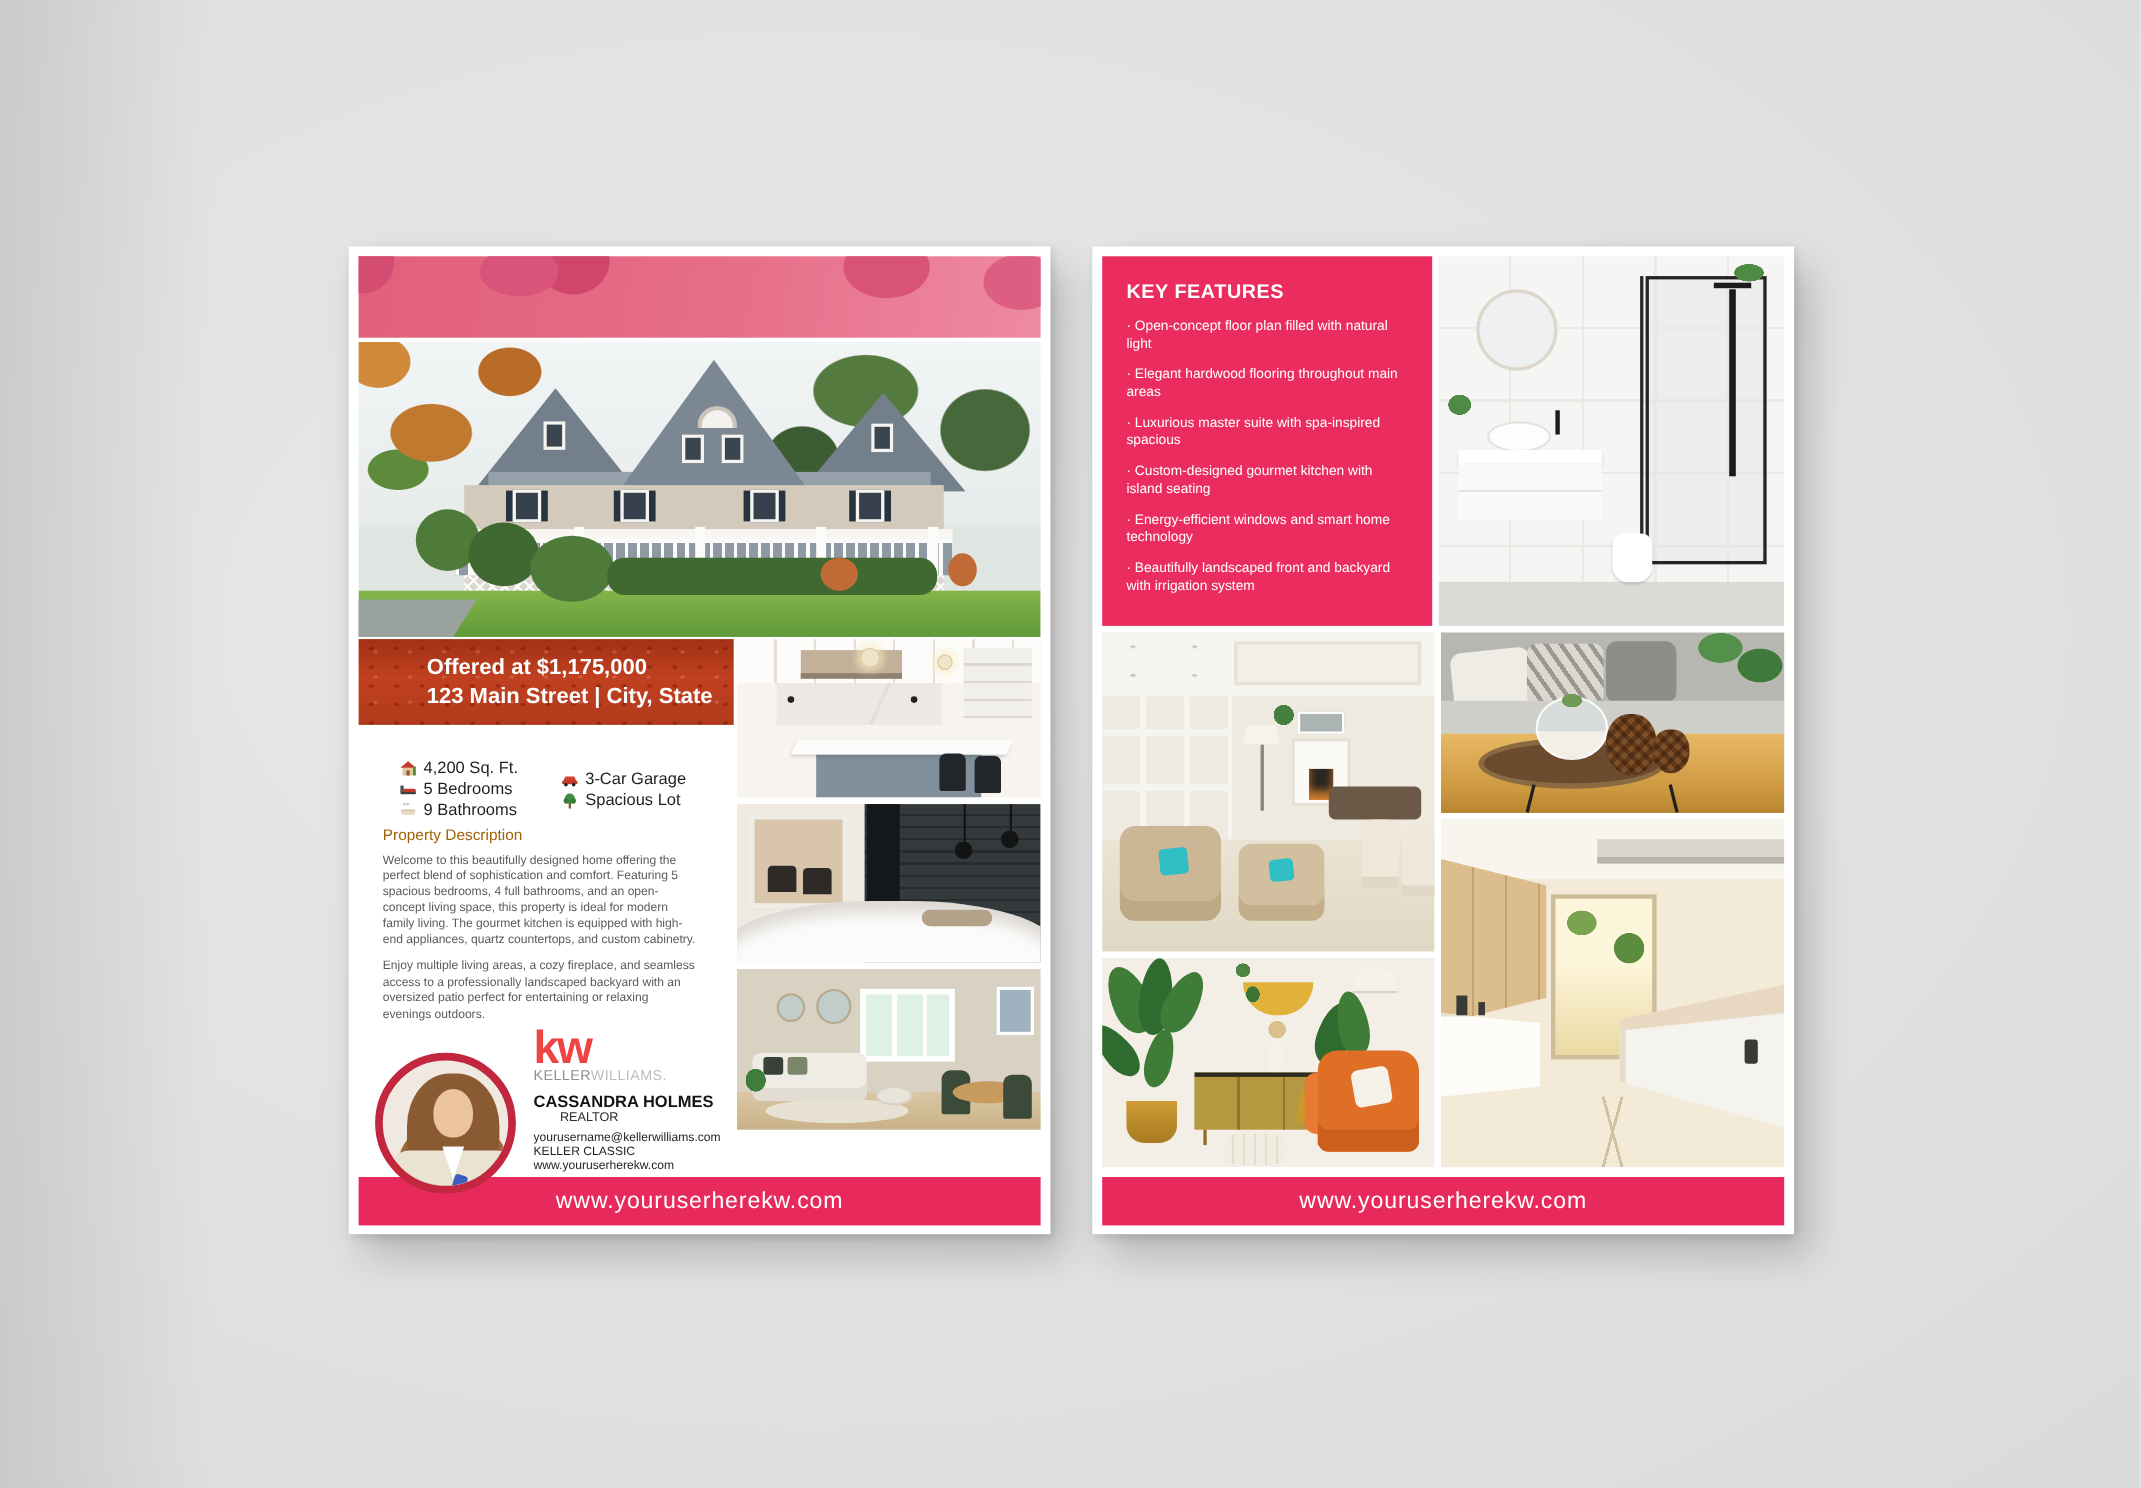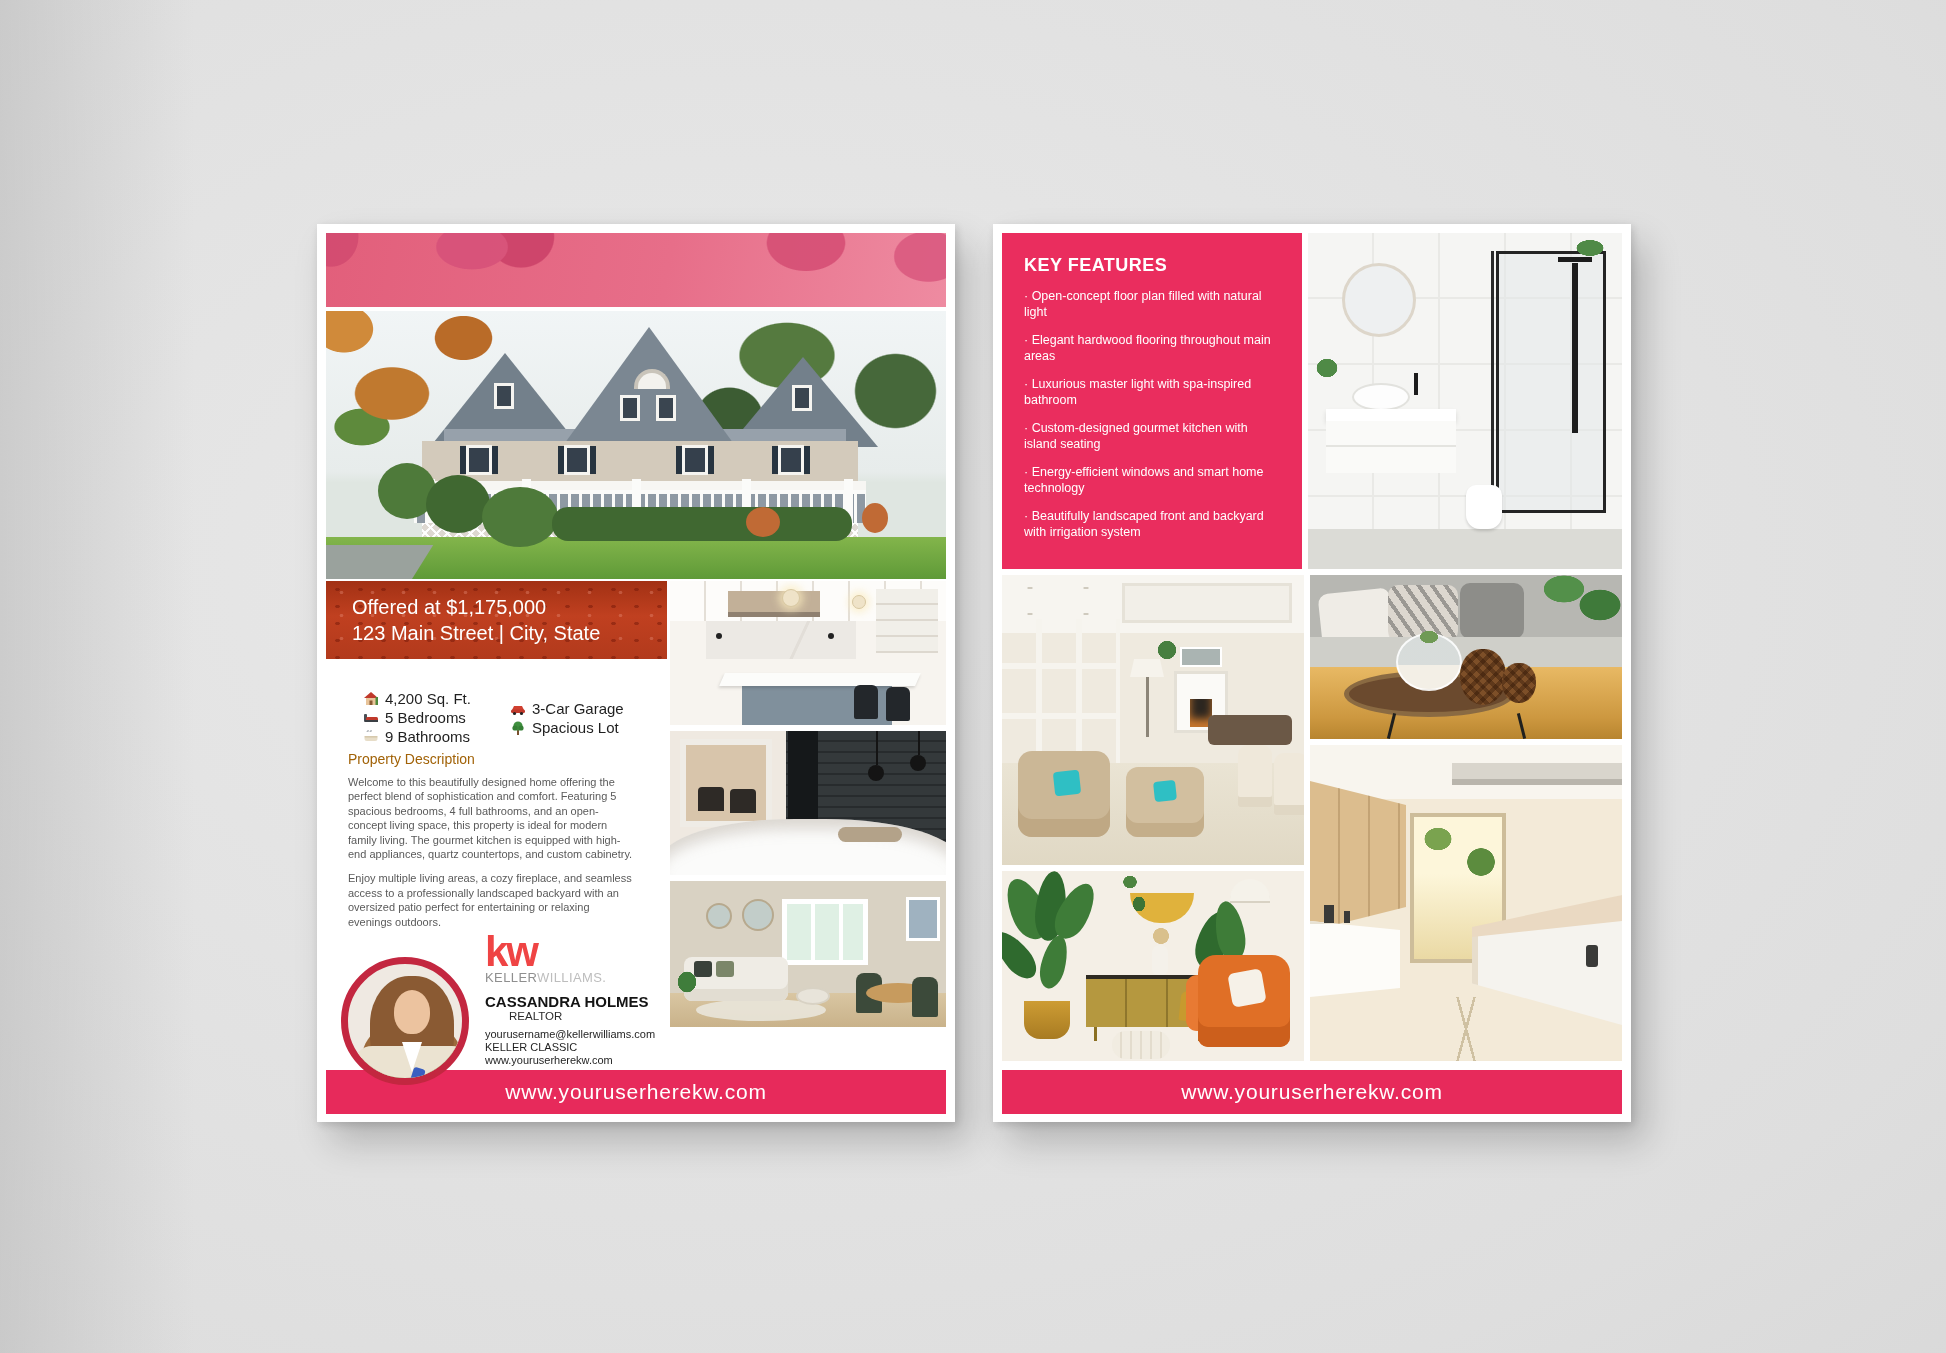--- a/index.html
+++ b/index.html
@@ -73,21 +73,21 @@
 
   
   .lp-banner { left:9px; top:357px; width:341px; height:78px; display:flex;
     flex-direction:column; justify-content:center; padding-left:26px; color:#fff;
     background:linear-gradient(180deg,#a23114,#c04020 45%,#b23a1c);
     background-blend-mode:normal; }
   .lp-banner::before { content:""; position:absolute; inset:0; background:
     radial-gradient(rgba(110,20,6,.45) 2px, rgba(0,0,0,0) 2.6px),
     radial-gradient(rgba(236,150,130,.35) 1.6px, rgba(0,0,0,0) 2.2px);
     background-size:23px 17px, 31px 23px; }
-  .lp-banner div { position:relative; font-size:20px; font-weight:400; line-height:26px; }
+  .lp-banner div { position:relative; font-size:20px; font-weight:700; line-height:26px;margin-left:36px; }
 
   
   .lp-kitchen { left:353px; top:357px; width:276px; height:144px; background:#f7f4ef; }
   .cabtop { left:0; top:0; width:276px; height:40px; background:#fdfcfa;
     background-image:repeating-linear-gradient(90deg, rgba(0,0,0,0) 0 34px, #e4dfd7 34px 36px); }
   .hood { left:58px; top:10px; width:92px; height:26px; background:#c2b098;
     border-bottom:5px solid #8f8070; }
   .marble { left:36px; top:40px; width:150px; height:38px; background:
     linear-gradient(115deg,#ece9e4 60%, #e2ded8 60.5% 62%, #ece9e4 62.5%); }
   .sconce { width:6px; height:6px; background:#222; border-radius:50%; }
@@ -504,21 +504,21 @@
     <span>www.youruserherekw.com</span>
   </div>
 </div>
 
 <div class="page" id="page-right">
 
   <div class="abs rp-key">
     <h2>KEY FEATURES</h2>
     <div class="kitem">· Open-concept floor plan filled with natural light</div>
     <div class="kitem">· Elegant hardwood flooring throughout main areas</div>
-    <div class="kitem">· Luxurious master light with spa-inspired bathroom</div>
+    <div class="kitem">· Luxurious master suite with spa-inspired spacious</div>
     <div class="kitem">· Custom-designed gourmet kitchen with island seating</div>
     <div class="kitem">· Energy-efficient windows and smart home technology</div>
     <div class="kitem">· Beautifully landscaped front and backyard with irrigation system</div>
   </div>
 
   <div class="ph rp-bath">
     <div class="abs bfloor"></div>
     <div class="abs glass2"></div>
     <div class="abs shower"></div>
     <div class="abs showercol"></div>

